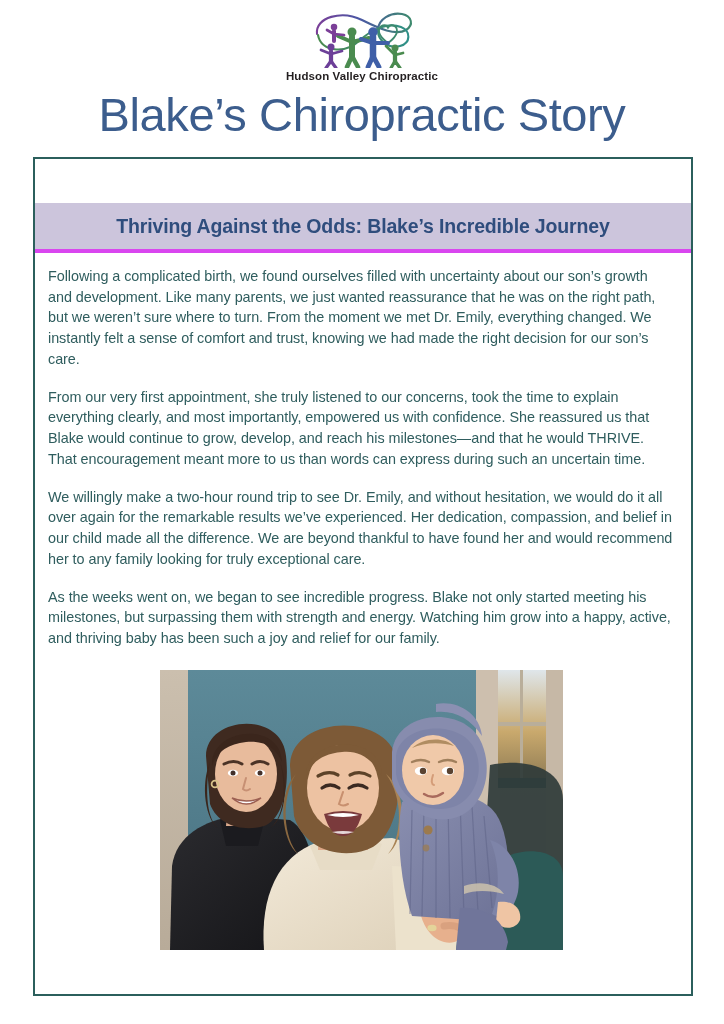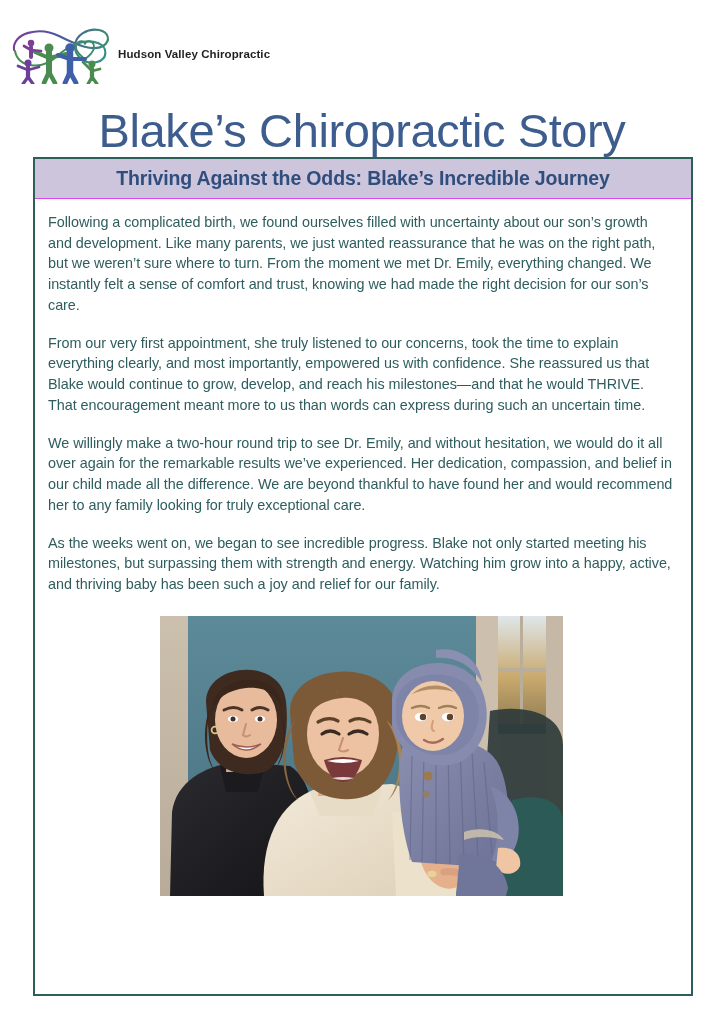--- a/index.html
+++ b/index.html
@@ -12,23 +12,23 @@
     width: 724px;
     height: 1024px;
     font-family: "Liberation Sans", sans-serif;
     overflow: hidden;
     position: relative;
   }
 
   
   .logo-block {
     width: 100%;
-    padding-top: 22px;
+    padding-top: 6px;
     display: flex;
-    flex-direction: row;
+    flex-direction: column;
     align-items: center;
   }
   .logo-mark {
     width: 118px;
     height: 62px;
     display: block;
   }
   .logo-wordmark {
     margin-top: 2px;
     font-size: 11.5px;
@@ -38,43 +38,44 @@
     font-family: "Liberation Sans", sans-serif;
   }
 
   
   .page-title {
     text-align: center;
     font-size: 47px;
     line-height: 1.0;
     font-weight: 400;
     color: #3c5d8d;
-    margin: 23px 0 0 0;
+    margin: 9px 0 0 0;
     letter-spacing: -0.4px;
     font-family: "Liberation Sans", sans-serif;
   }
 
   
   .frame {
     position: absolute;
     left: 33px;
     top: 157px;
     width: 660px;
     height: 839px;
     border: 2px solid #2b5f5c;
     background: #ffffff;
   }
 
   .banner {
     background: #ccc5dc;
-    height: 40px;
+    height: 50px;
     display: flex;
     align-items: center;
     justify-content: center;
-    border-bottom: 1px solid #d946ef;
+    border-bottom: 4px solid #d946ef;
+    margin-top: 44px;
   }
   .banner-text {
     font-size: 19.5px;
     font-weight: bold;
     color: #2f4d7d;
     letter-spacing: -0.15px;
     white-space: nowrap;
     font-family: "Liberation Sans", sans-serif;
   }
 

